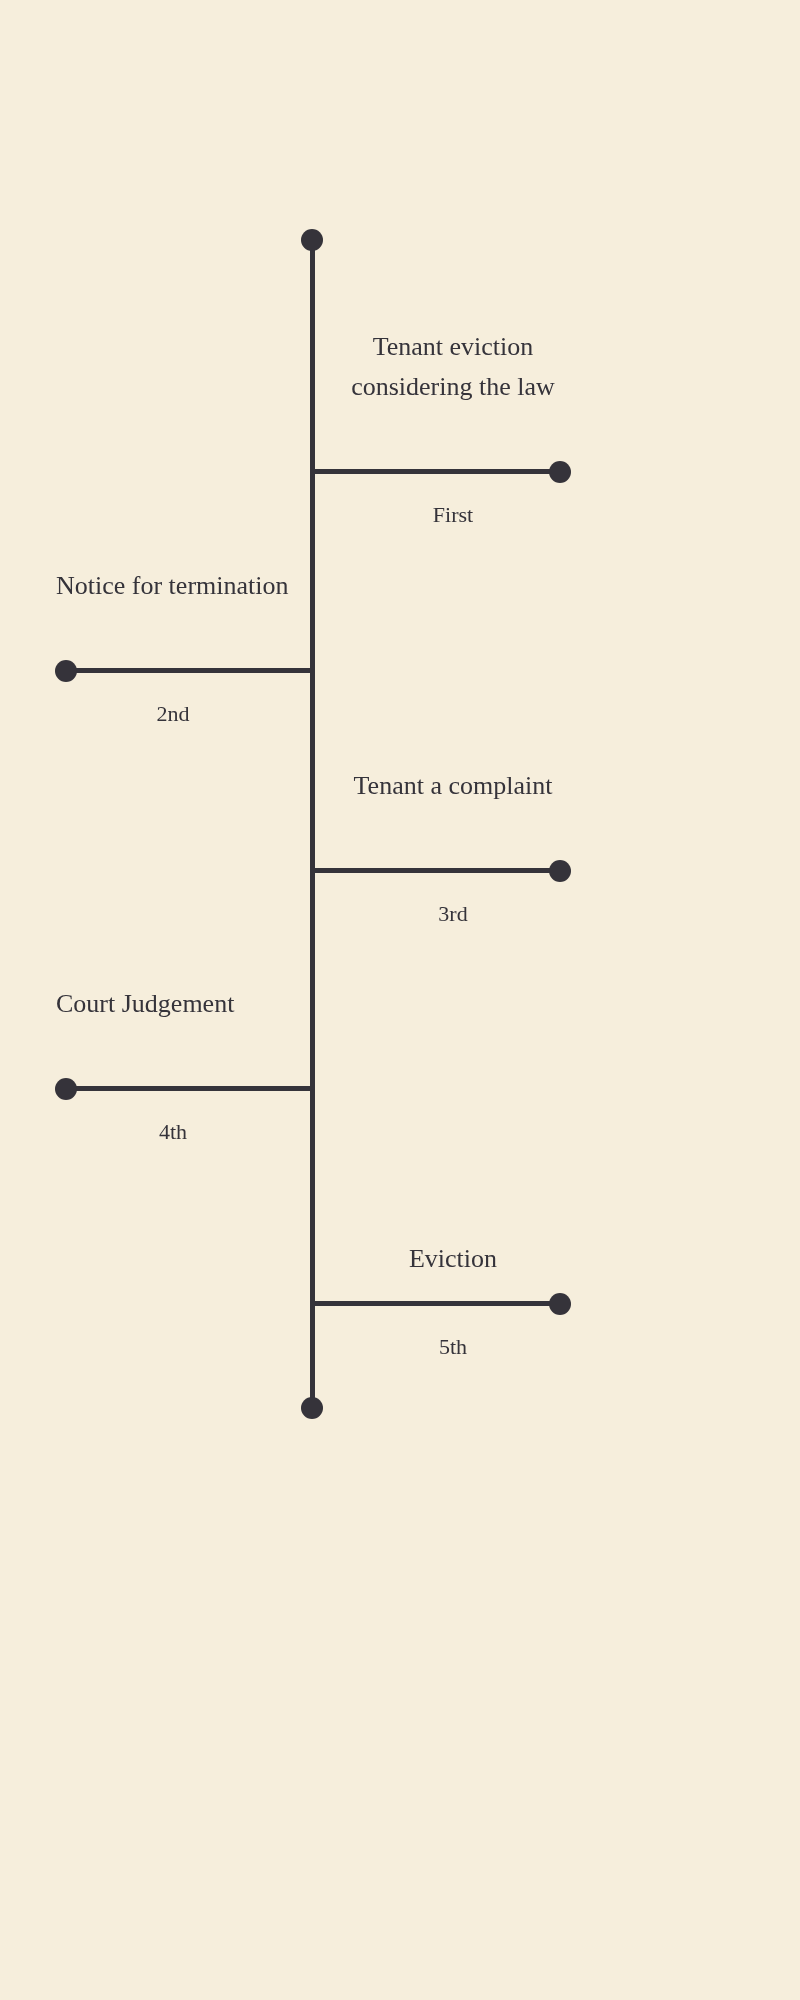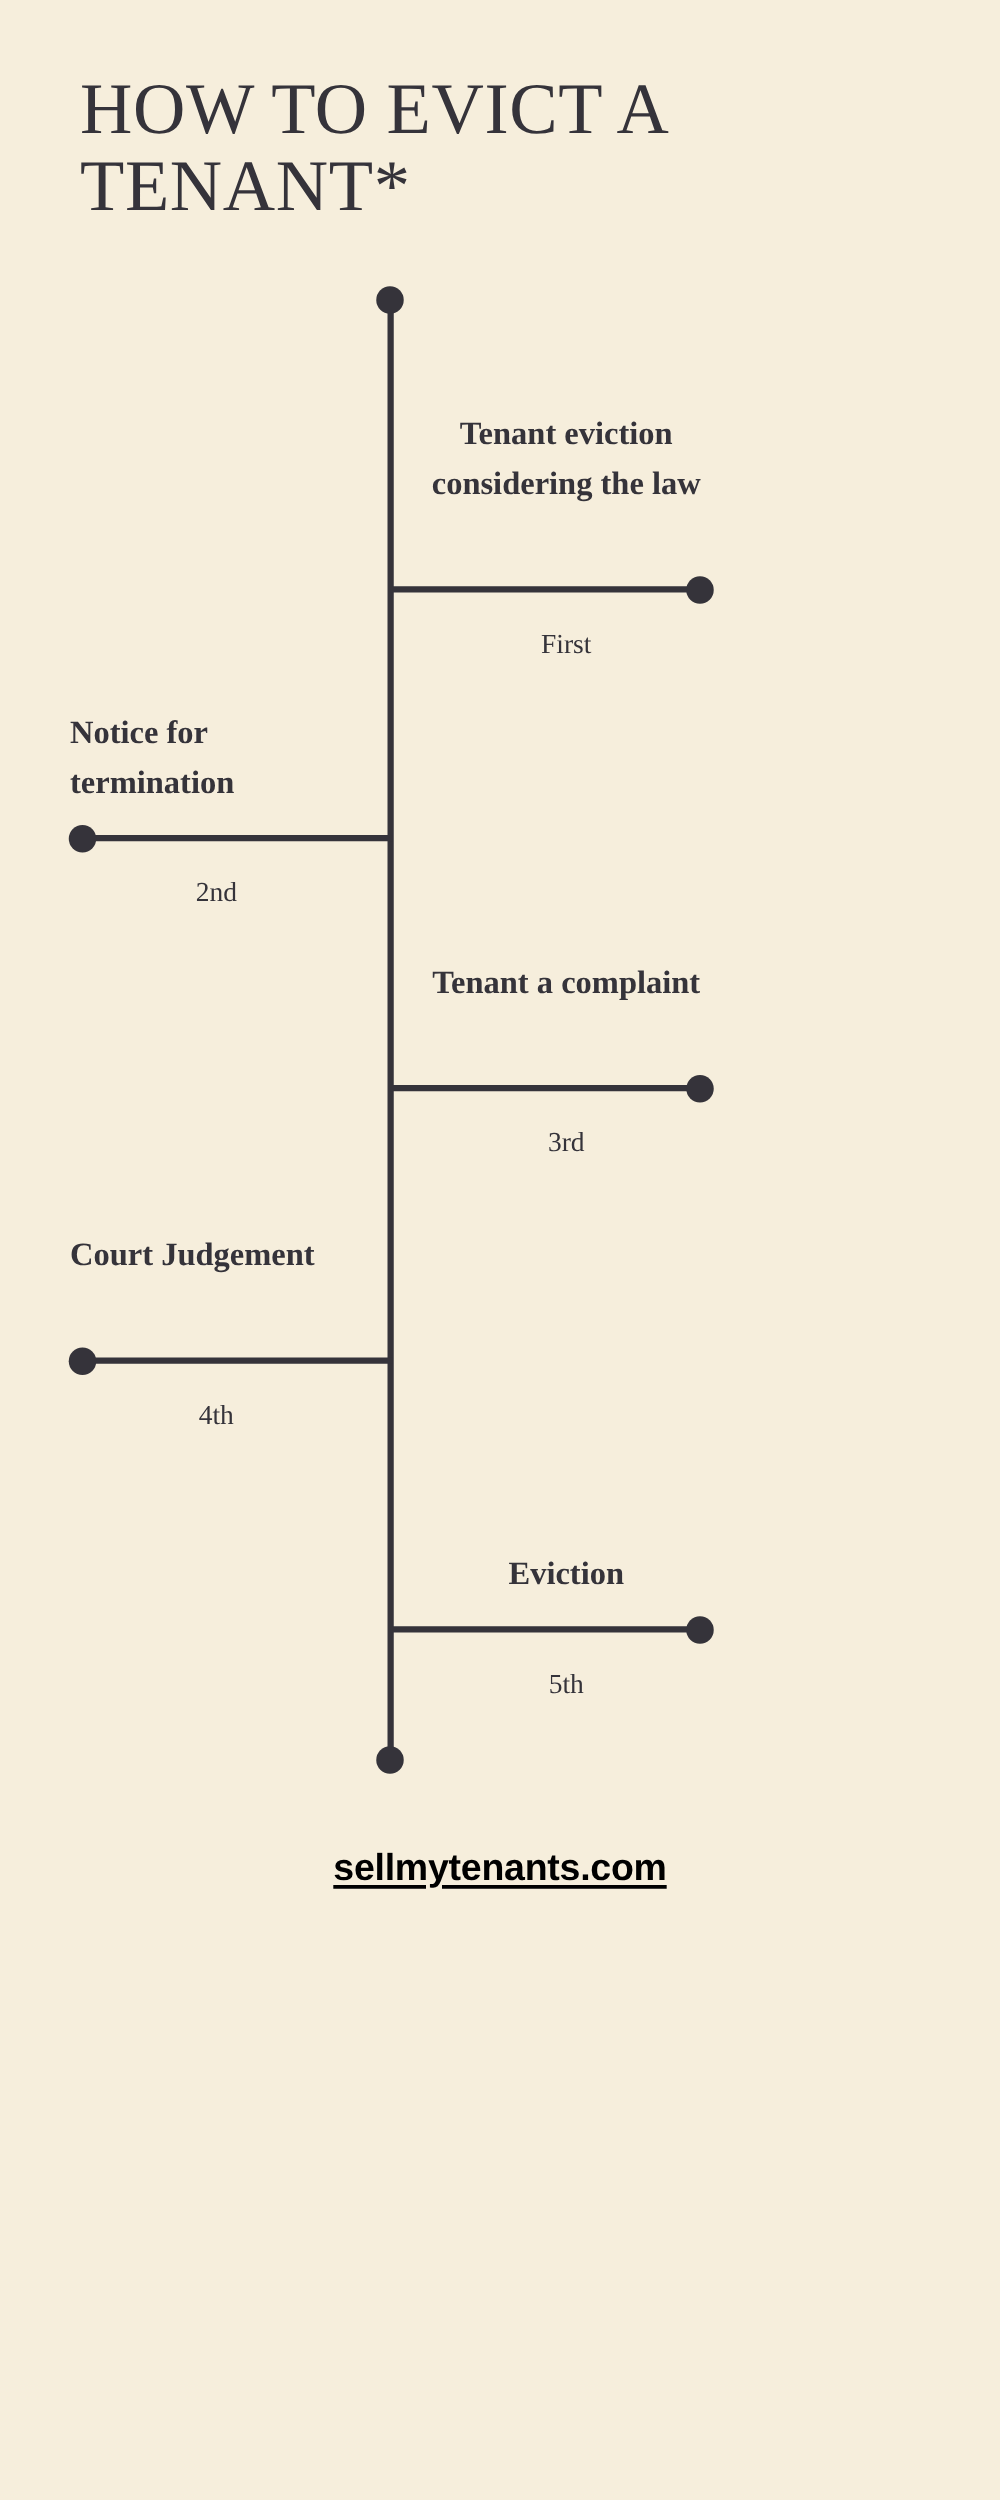--- a/index.html
+++ b/index.html
@@ -98,21 +98,21 @@
   .branch.right .branch-dot { left: 549px; }
   .branch.left  .branch-dot { left: 55px; }
 
   
   .step-title {
     position: absolute;
     font-family: "Liberation Serif", "DejaVu Serif", serif;
     font-size: 26px;
     line-height: 1.55;
     color: #35333A;
-    font-weight: 700;
+    font-weight: 400;
   }
   .branch.right .step-title {
     left: 336px;
     width: 234px;
     text-align: center;
   }
   .branch.left .step-title {
     left: 56px;
     width: 234px;
     text-align: left;
@@ -155,23 +155,20 @@
     text-decoration: underline;
     text-underline-offset: 4px;
     letter-spacing: -0.2px;
   }
 </style>
 </head>
 <body>
 
 <div class="poster">
 
-  <div class="title-block">
-    <h1 class="poster-title">HOW TO EVICT A TENANT*</h1>
-  </div>
 
   <div class="timeline">
 
     <div class="spine"></div>
     <div class="node-dot top"></div>
     <div class="node-dot bottom"></div>
 
     <div class="branch right" style="top:469px;">
       <div class="branch-line"></div>
       <div class="branch-dot"></div>
@@ -202,17 +199,14 @@
 
     <div class="branch right" style="top:1301px;">
       <div class="branch-line"></div>
       <div class="branch-dot"></div>
       <div class="step-title" style="top:-62px;">Eviction</div>
       <div class="step-ordinal">5th</div>
     </div>
 
   </div>
 
-  <div class="footer">
-    <a class="footer-link" href="#">sellmytenants.com</a>
-  </div>
 
 </div>
 
 </body></html>

